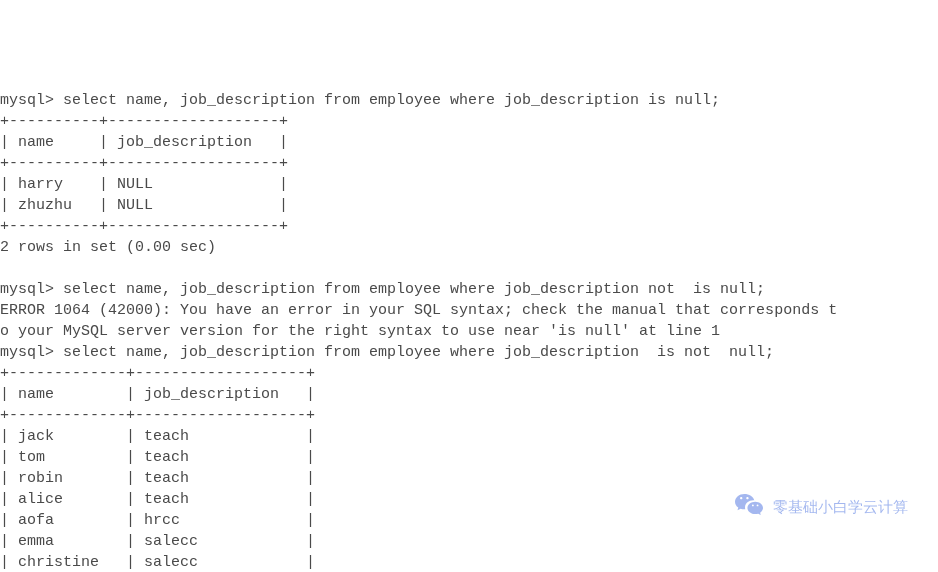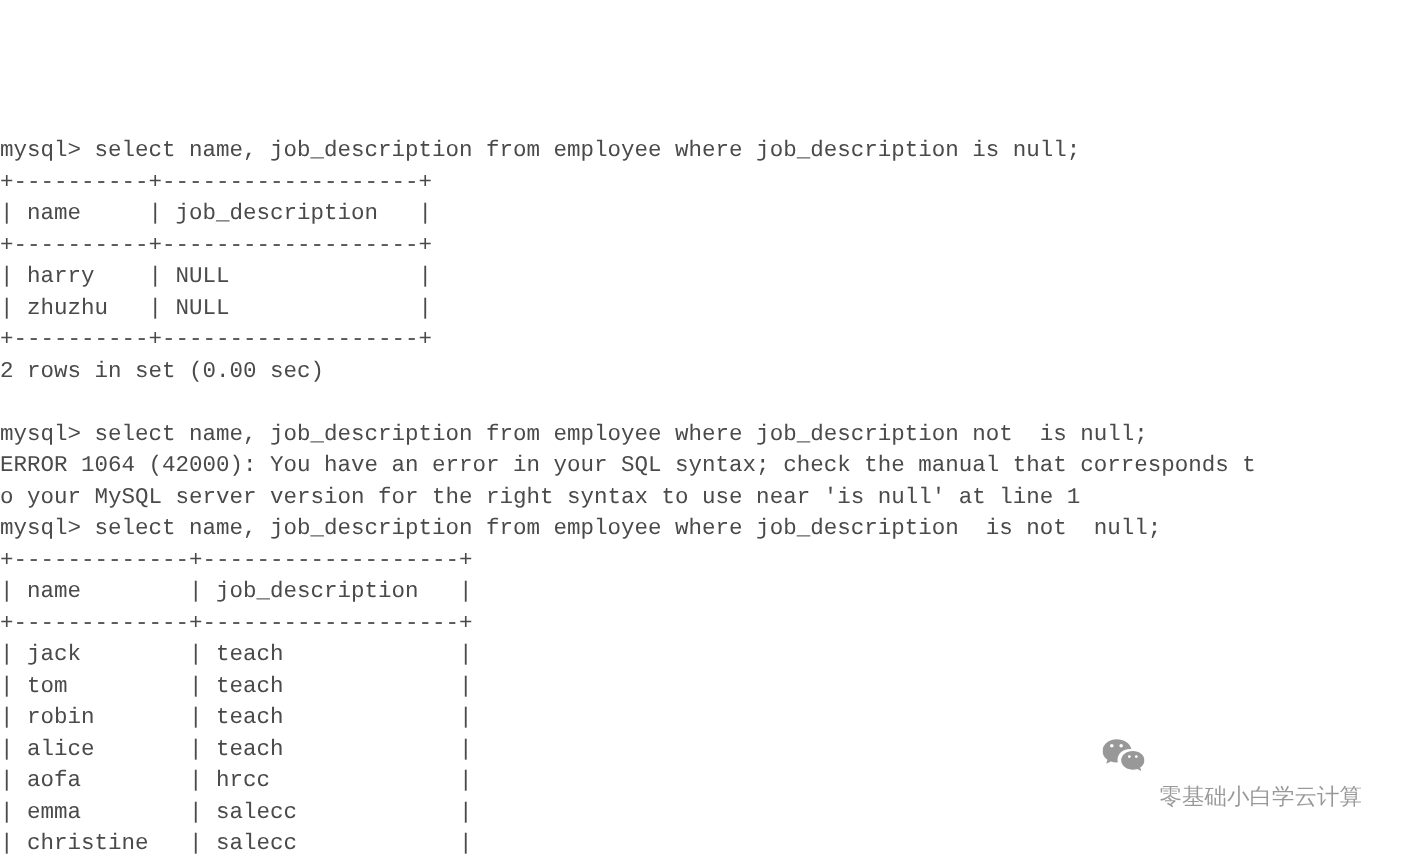--- a/index.html
+++ b/index.html
@@ -21,24 +21,24 @@
       overflow: hidden;
     }
     .terminal {
       white-space: pre;
     }
     .watermark {
       position: absolute;
       right: 30px;
       bottom: 30px;
       display: flex;
-      align-items: flex-end;
+      align-items: center;
       gap: 10px;
       opacity: 0.4;
-      color: #000000;
+      color: #1d4ed8;
       font-family: "Microsoft YaHei", "PingFang SC", sans-serif;
       font-size: 15px;
     }
     .watermark svg {
       width: 28px;
       height: 24px;
     }
   </style>
 </head>
 <body>

